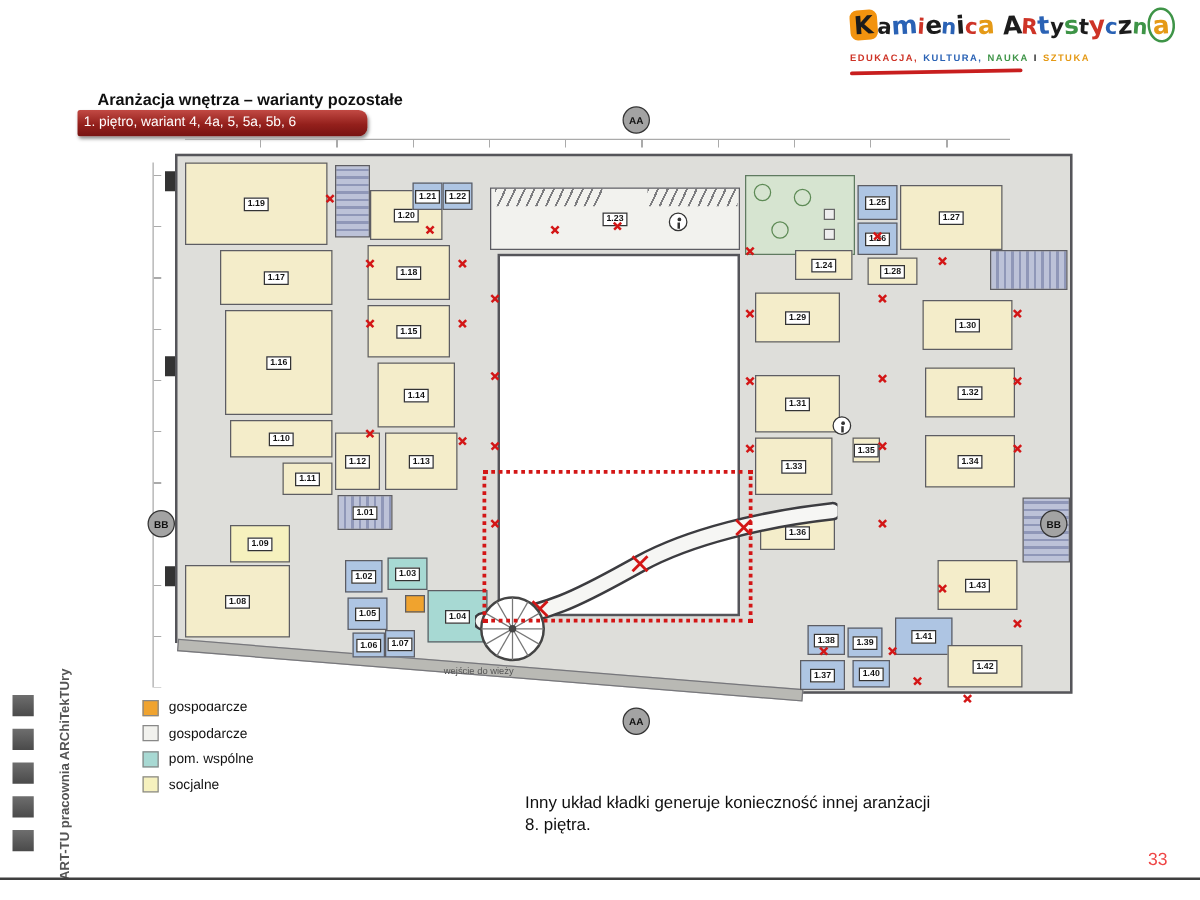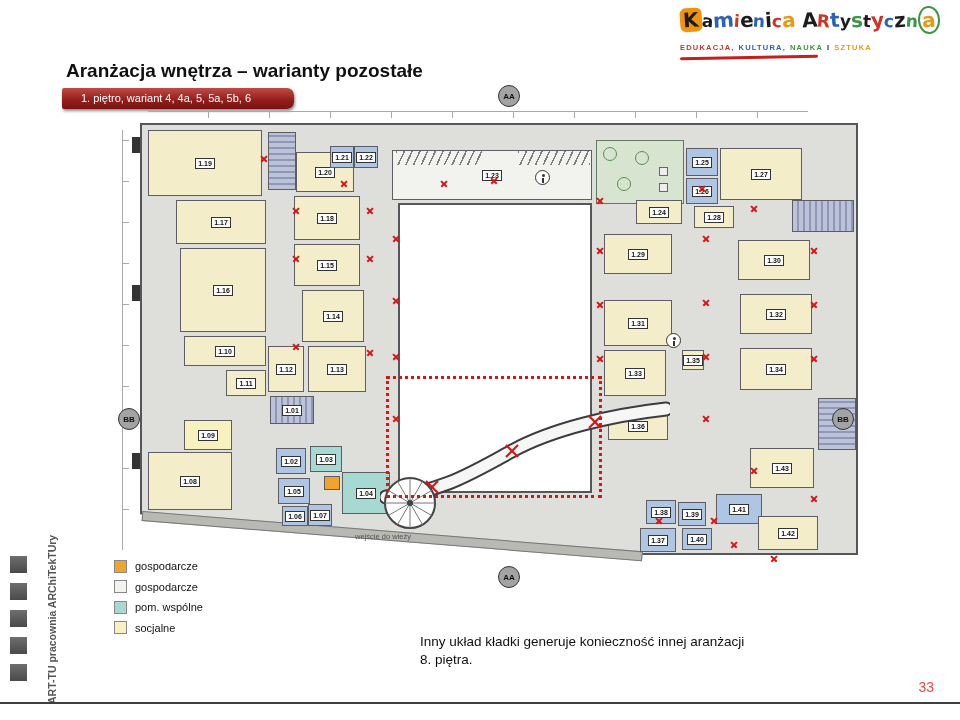--- a/index.html
+++ b/index.html
@@ -1,23 +1,23 @@
 <!DOCTYPE html>
 <html><head>
 <meta charset="utf-8">
 <style>
   html,body{margin:0;padding:0;}
   body{width:960px;height:720px;position:relative;background:#fff;overflow:hidden;
        font-family:"Liberation Sans",sans-serif;}
   .page{position:absolute;inset:0;}
 
   
-  .title{position:absolute;left:66px;top:60px;font-size:19px;font-weight:bold;color:#101010;margin:0;}
+  .title{position:absolute;left:66px;top:60px;font-size:13px;font-weight:bold;color:#101010;margin:12px;}
   .badge{position:absolute;left:62px;top:88px;width:232px;height:21px;line-height:21px;
-         padding-left:19px;box-sizing:border-box;color:#fff;font-size:11px;
+         padding-left:5px;box-sizing:border-box;color:#fff;font-size:11px;
          background:linear-gradient(180deg,#c24a44 0%,#94201c 55%,#771312 100%);
          border-radius:2px 7px 7px 2px;box-shadow:1px 2px 3px rgba(0,0,0,.45);}
 
   
   .logo{position:absolute;right:12px;top:6px;width:268px;}
   .logo-main{font-family:"DejaVu Sans",sans-serif;font-weight:bold;white-space:nowrap;}
   .logo-main span{display:inline-block;font-size:20px;}
   .logo-main span:nth-child(odd){transform:rotate(-4deg);}
   .logo-main span:nth-child(even){transform:rotate(4deg);font-size:17px;}
   .logo-main span.k-bg{border-radius:6px;padding:0 3px;}

